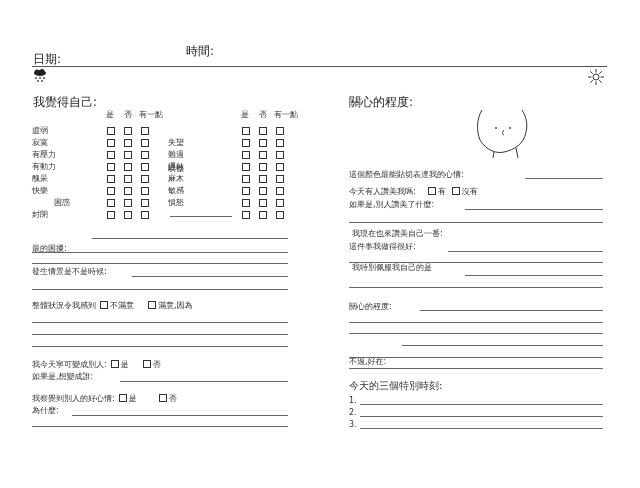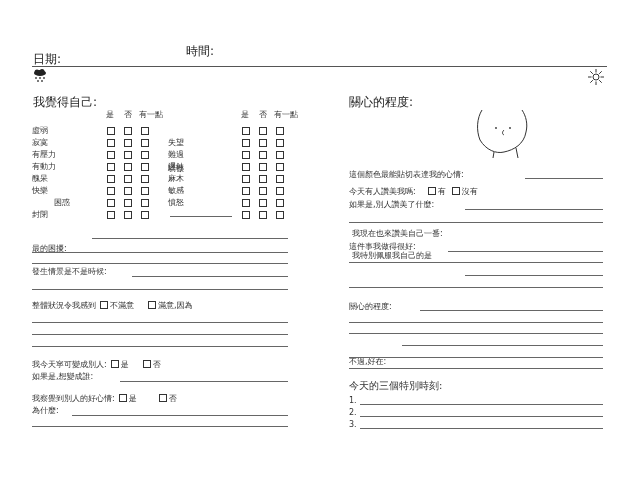--- a/index.html
+++ b/index.html
@@ -178,21 +178,21 @@
 </div>
 <div class="abs txt-sm" style="left:349px;top:200px;">如果是,別人讚美了什麼:</div>
 <div class="rule-thin" style="left:465px;top:209px;width:138px;"></div>
 <div class="rule-thin" style="left:349px;top:222px;width:254px;"></div>
 
 <div class="abs txt-sm" style="left:352px;top:229px;">我現在也來讚美自己一番:</div>
 <div class="abs txt-sm" style="left:349px;top:242px;">這件事我做得很好:</div>
 <div class="rule-thin" style="left:448px;top:251px;width:155px;"></div>
 <div class="rule-thin" style="left:349px;top:262px;width:254px;"></div>
 
-<div class="abs txt-sm" style="left:352px;top:251px;font-family:Liberation Serif, serif;">我特別佩服我自己的是</div>
+<div class="abs txt-sm" style="left:352px;top:263px;font-family:Liberation Serif, serif;">我特別佩服我自己的是</div>
 <div class="rule-thin" style="left:465px;top:275px;width:138px;"></div>
 <div class="rule-thin" style="left:349px;top:287px;width:254px;"></div>
 
 <div class="abs txt-sm" style="left:349px;top:302px;">關心的程度:</div>
 <div class="rule-thin" style="left:420px;top:310px;width:183px;"></div>
 <div class="rule-thin" style="left:349px;top:322px;width:254px;"></div>
 <div class="rule-thin" style="left:349px;top:333px;width:254px;"></div>
 
 <div class="abs txt-sm" style="left:349px;top:357px;">不過,好在:</div>
 <div class="rule-thin" style="left:402px;top:345px;width:201px;"></div>

